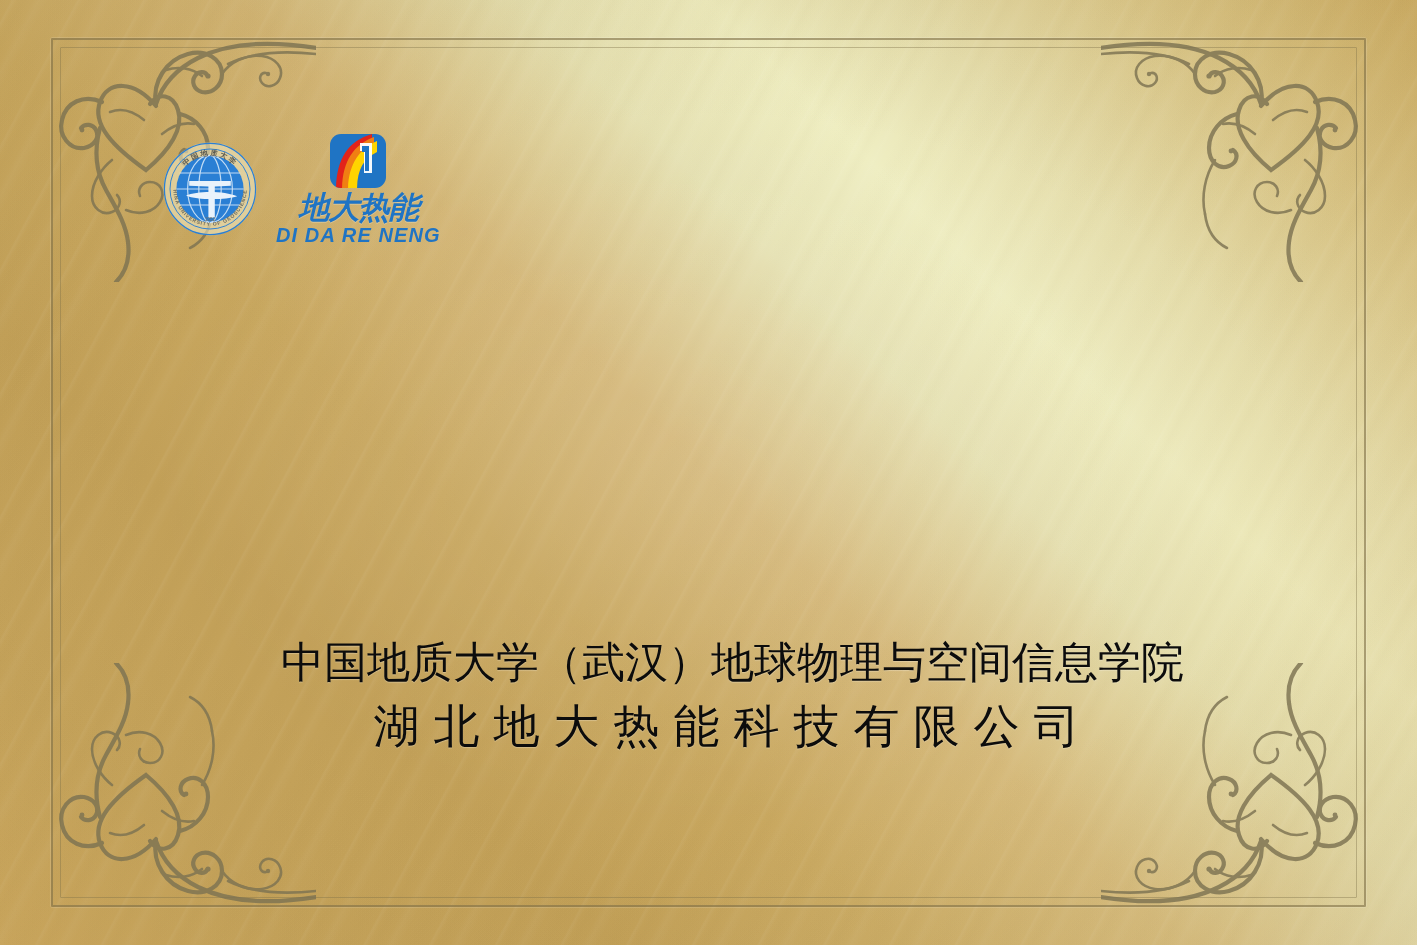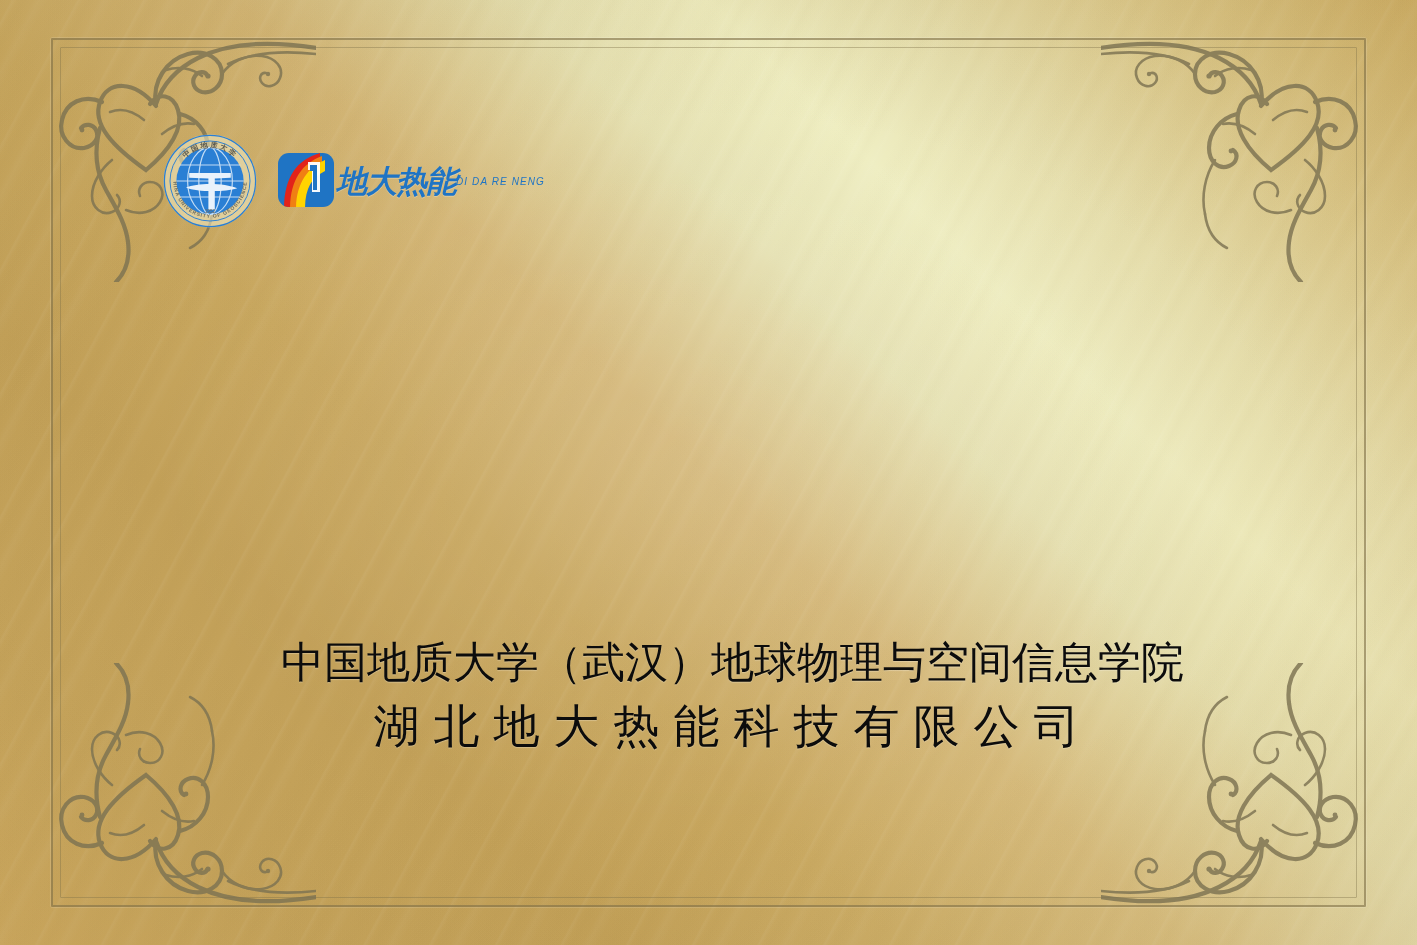--- a/index.html
+++ b/index.html
@@ -109,37 +109,37 @@
   
   .logos {
     position: absolute;
     left: 162px;
     top: 133px;
     display: flex;
     align-items: center;
     gap: 18px;
   }
   .logo-cug { width: 96px; height: 96px; display: block; }
-  .logo-ddrn { display: flex; flex-direction: row; align-items: center; justify-content: space-between; }
+  .logo-ddrn { display: flex; flex-direction: column; align-items: center; justify-content: space-between; }
   .ddrn-mark { width: 60px; height: 58px; display: block; }
   .ddrn-cn {
     font-size: 31px;
     font-weight: bold;
     font-style: italic;
     color: #1f74c4;
     letter-spacing: -1px;
     line-height: 1.0;
     margin-top: 1px;
     white-space: nowrap;
     font-family: "DejaVu Sans", "Liberation Sans", sans-serif;
     text-shadow: 0 1px 0 rgba(255,255,255,0.25);
   }
   .ddrn-en {
-    font-size: 10px;
-    font-weight: normal;
+    font-size: 20px;
+    font-weight: bold;
     font-style: italic;
     color: #1f74c4;
     letter-spacing: 1.1px;
     line-height: 1.0;
     margin-top: 2px;
     white-space: nowrap;
   }
 
   
   .title {

